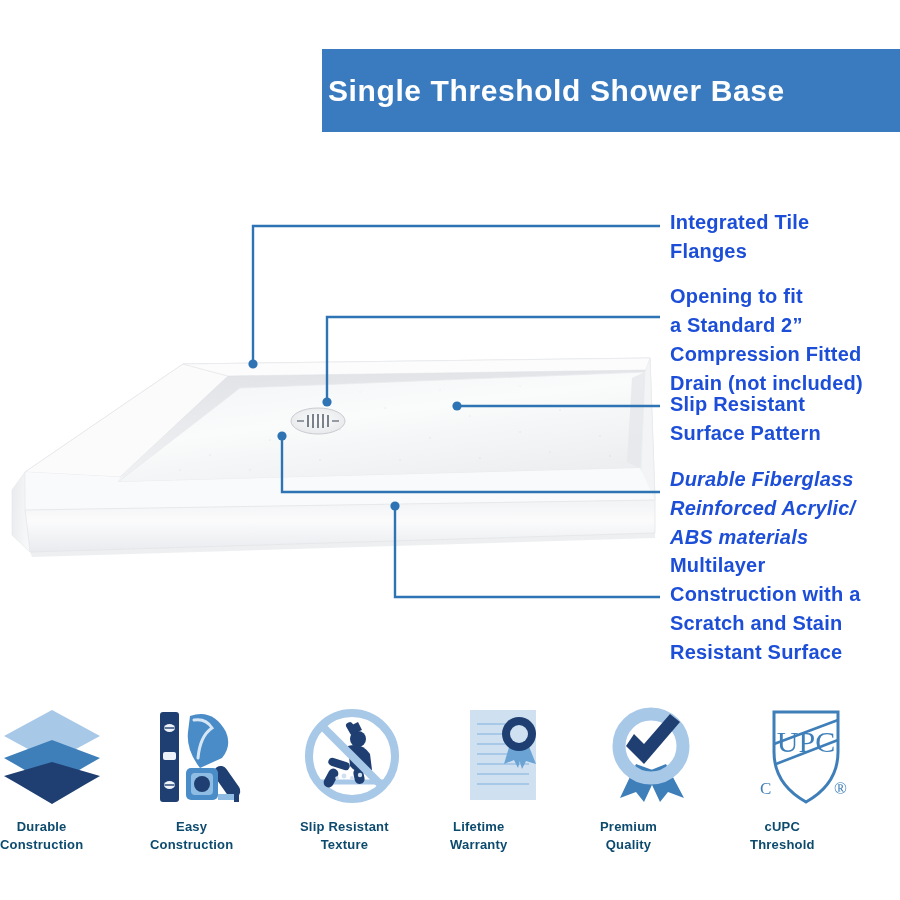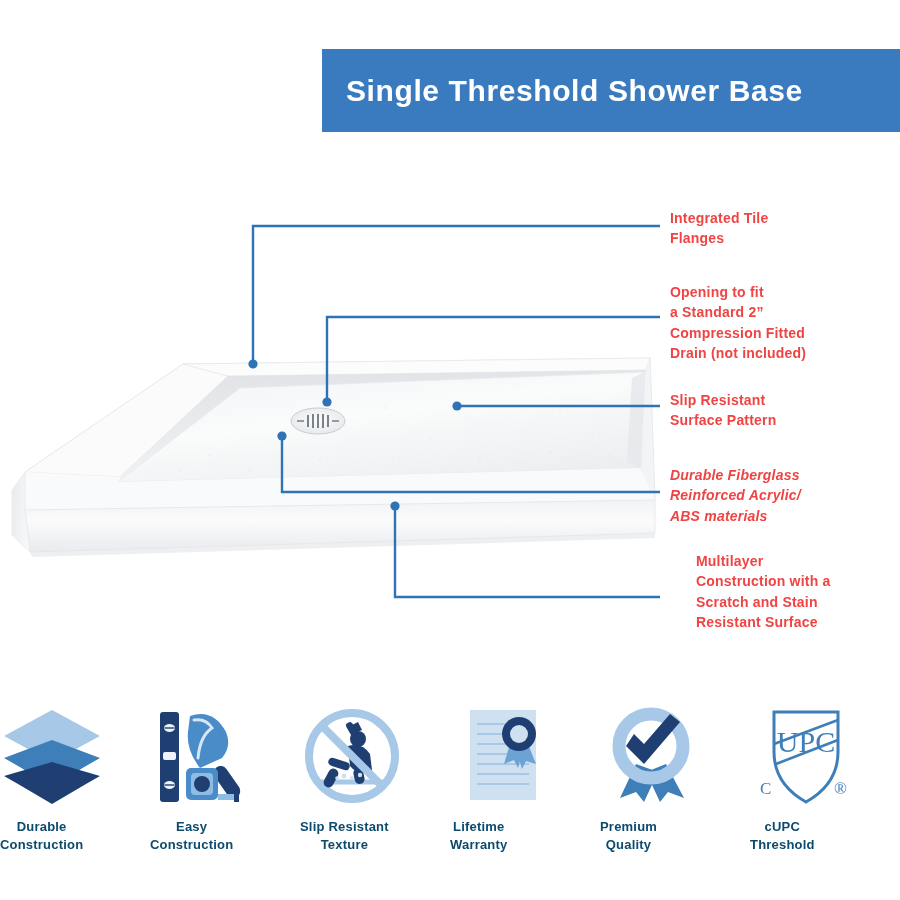--- a/index.html
+++ b/index.html
@@ -24,21 +24,21 @@
   #title-banner {
     position: absolute;
     left: 322px;
     top: 49px;
     width: 578px;
     height: 83px;
     background: #3a7bbf;
     display: flex;
     align-items: center;
     box-sizing: border-box;
-    padding-left: 24px;
+    padding-left: 6px;
   }
   #title-text {
     color: #ffffff;
     font-size: 30px;
     font-weight: bold;
     letter-spacing: 0.6px;
     white-space: nowrap;
   }
 
   
@@ -56,22 +56,22 @@
     left: 0;
     top: 0;
     width: 900px;
     height: 680px;
     pointer-events: none;
   }
 
   
   .callout-label {
     position: absolute;
-    color: #ef4444;
-    font-size: 14px;
+    color: #1d4ed8;
+    font-size: 20px;
     font-weight: bold;
     line-height: 1.45;
     letter-spacing: 0.2px;
     white-space: pre-line;
   }
 
   
   #features {
     position: absolute;
     left: 0;
@@ -236,21 +236,21 @@
 Compression Fitted
 Drain (not included)</div>
 
   <div class="callout-label" style="left:670px; top:390px;">Slip Resistant
 Surface Pattern</div>
 
   <div class="callout-label" style="left:670px; top:465px;font-style:italic;">Durable Fiberglass
 Reinforced Acrylic/
 ABS materials</div>
 
-  <div class="callout-label" style="left:670px; top:551px;margin-left:26px;">Multilayer
+  <div class="callout-label" style="left:670px; top:551px;">Multilayer
 Construction with a
 Scratch and Stain
 Resistant Surface</div>
 
   <div id="features">
 
     <div class="feature">
       <div class="feature-icon">
         <svg width="104" height="100" viewBox="0 0 104 100">
           <polygon points="52,4 100,30 52,56 4,30" fill="#a8c8e8"></polygon>

